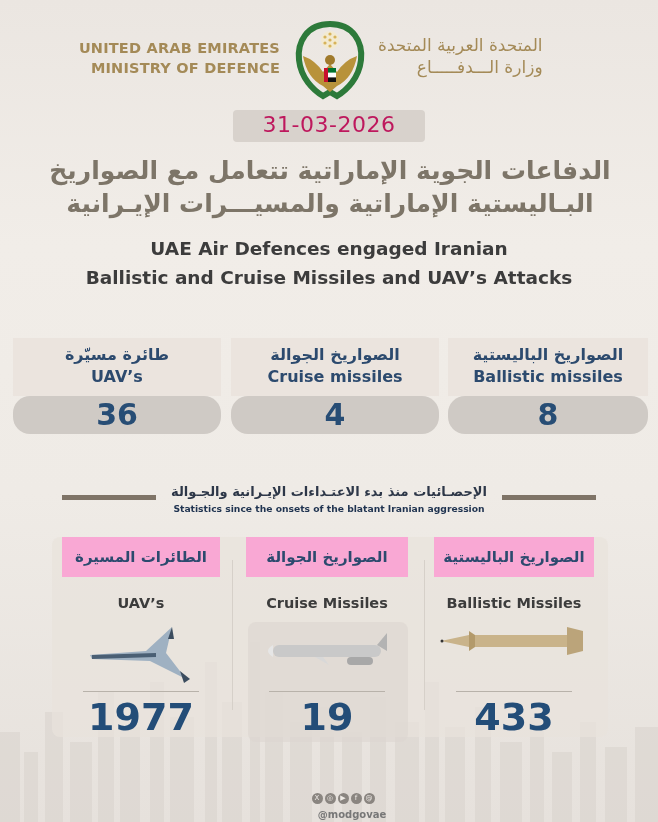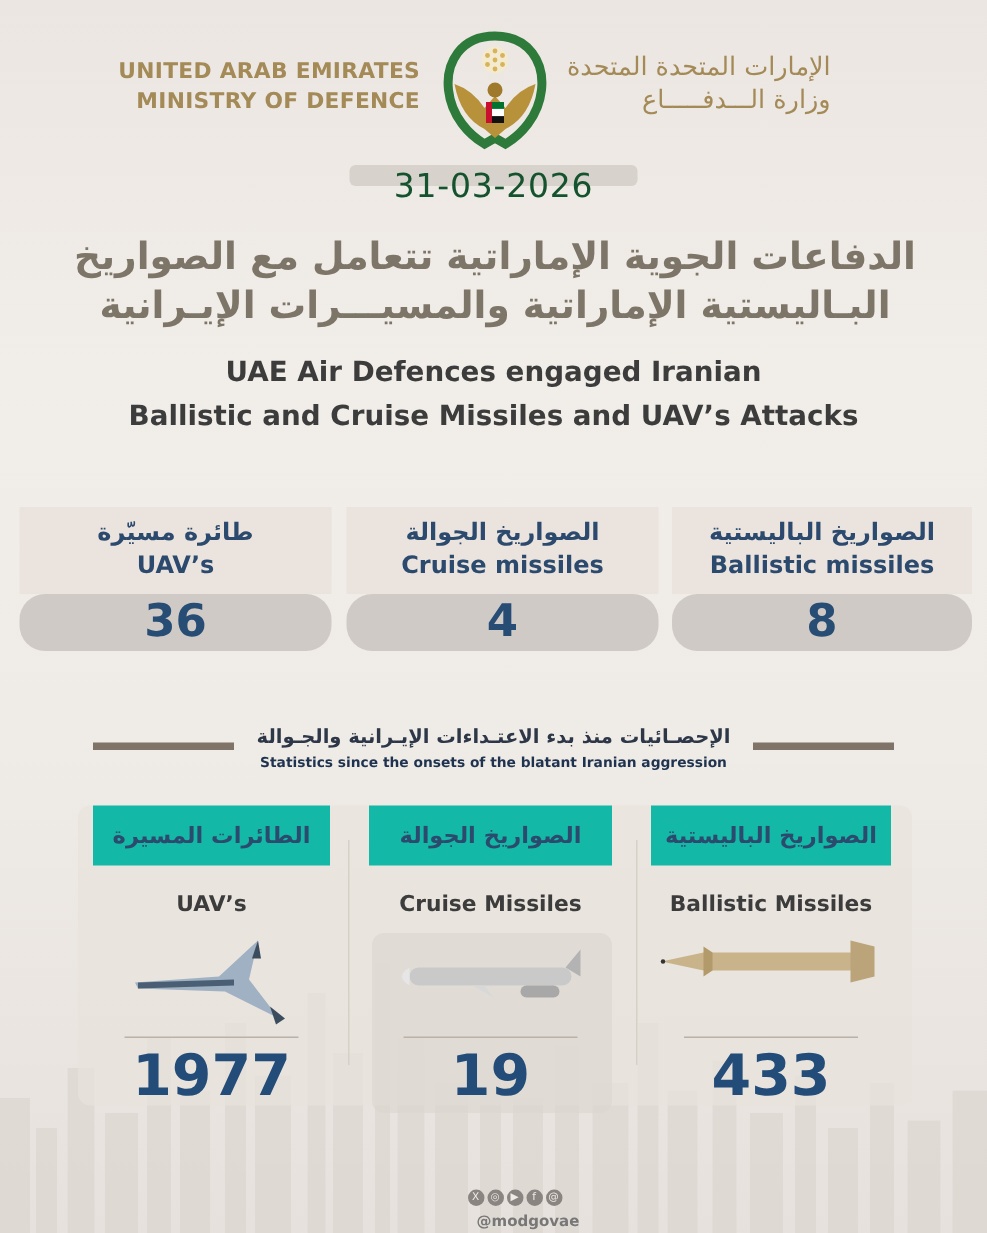--- a/index.html
+++ b/index.html
@@ -6,36 +6,36 @@
   body {
     width:658px; height:822px; overflow:hidden; position:relative;
     background: linear-gradient(180deg,#ebe6e1 0%,#f1ede8 30%,#efebe6 60%,#e6e1dc 100%);
     font-family:"DejaVu Sans", sans-serif;
   }
   .skyline { position:absolute; left:0; right:0; bottom:0; height:200px; opacity:0.55; }
   .header { position:absolute; top:28px; left:0; width:658px; height:80px; }
   .en-org { position:absolute; right:378px; top:10px; text-align:right; color:#a48a57; font-weight:bold; font-size:14.5px; line-height:20px; letter-spacing:0.2px;}
   .ar-org { position:absolute; left:378px; top:6px; text-align:right; direction:rtl; color:#a48a57; font-size:17px; line-height:22px;}
   .emblem { position:absolute; left:293px; top:-8px; width:74px; height:80px; }
-  .date { position:absolute; left:233px; top:110px; width:192px; height:14px; background:#d8d2cc; border-radius:4px;
-          color:#14532d; font-size:22px; text-align:center; line-height:30px; letter-spacing:0.5px; }
+  .date { position:absolute; left:233px; top:110px; width:192px; height:32px; background:#d8d2cc; border-radius:4px;
+          color:#be185d; font-size:22px; text-align:center; line-height:30px; letter-spacing:0.5px; }
   .title-ar { position:absolute; left:40px; top:154px; width:580px; text-align:center; direction:rtl; color:#7d7568; font-weight:bold; font-size:25px; line-height:33px; }
   .title-en { position:absolute; left:20px; top:234px; width:618px; text-align:center; color:#3c3c3c; font-weight:bold; font-size:18.5px; line-height:29px; }
   .today { position:absolute; top:338px; width:208px; }
   .today .lbl { height:58px; background:#ebe4de; text-align:center; }
   .today .lbl .ar { direction:rtl; font-size:16px; font-weight:bold; color:#2c4a6e; padding-top:6px; line-height:22px;}
   .today .lbl .en { font-size:16px; font-weight:bold; color:#2c4a6e; line-height:22px;}
   .today .val { height:38px; background:#cfcac5; text-align:center; font-size:30px; font-weight:bold; color:#274d75; line-height:38px;border-radius:17px; }
   .divider-row { position:absolute; top:484px; left:62px; width:534px; height:40px; }
   .divider-row .bar { position:absolute; top:11px; height:5px; background:#7f7467; width:94px; }
   .divider-row .ar { position:absolute; left:100px; width:334px; top:0; text-align:center; direction:rtl; font-weight:bold; font-size:13px; color:#2d3748; }
   .divider-row .en { position:absolute; left:98px; width:338px; top:19px; text-align:center; font-weight:bold; font-size:9.2px; color:#1f3350; }
   .stats-panel { position:absolute; left:52px; top:537px; width:556px; height:200px; background:rgba(232,226,220,0.7); border-radius:8px; }
   .col { position:absolute; top:537px; width:166px; text-align:center; }
-  .col .hd { height:40px; background:#14b8a6; direction:rtl; font-weight:bold; font-size:15px; color:#2c4a6e; line-height:40px; }
+  .col .hd { height:40px; background:#f9a8d4; direction:rtl; font-weight:bold; font-size:15px; color:#2c4a6e; line-height:40px; }
   .col .en { margin-top:18px; font-size:14.5px; font-weight:bold; color:#3c3c3c; }
   .col .pic { height:64px; margin-top:10px; position:relative; }
   .col .rule { height:1px; background:#b8b2aa; width:116px; margin:6px auto 0; }
   .col .num { font-size:38px; font-weight:bold; color:#234d78; line-height:46px; margin-top:2px;}
   .vsep { position:absolute; top:560px; width:1px; height:150px; background:#d6d0c9; }
   .cruise-bg { position:absolute; left:248px; top:622px; width:160px; height:120px; background:rgba(220,214,208,0.6); border-radius:8px; }
   .social { position:absolute; left:0; width:658px; top:788px; text-align:center;padding-left:14px; }
   .social .icons span { display:inline-block; width:11px; height:11px; border-radius:50%; background:#8a8580; margin:0 1px; color:#efebe6; font-size:7px; line-height:11px; text-align:center; vertical-align:middle;}
   .social .handle { font-size:10px; font-weight:bold; color:#777; margin-top:2px;margin-left:18px; }
 </style>
@@ -91,21 +91,21 @@
         <circle cx="37" cy="20" r="1.6"></circle>
       </g>
     <path d="M10 36 Q22 40 30 52 L37 44 L44 52 Q52 40 64 36 Q60 58 44 66 L37 72 L30 66 Q14 58 10 36 Z" fill="#b8923a"></path>
     <circle cx="37" cy="40" r="5" fill="#a07a2c"></circle>
     <rect x="31" y="48" width="12" height="14" fill="#fff"></rect>
     <rect x="31" y="48" width="4" height="14" fill="#c8102e"></rect>
     <rect x="35" y="48" width="8" height="4.6" fill="#00732f"></rect>
     <rect x="35" y="57.4" width="8" height="4.6" fill="#111"></rect>
   </svg>
   <div class="ar-org">
-    <div>الإمارات المتحدة المتحدة</div>
+    <div>المتحدة العربية المتحدة</div>
     <div>وزارة الـــدفـــــاع</div>
   </div>
 </div>
 
 <div class="date">31-03-2026</div>
 
 <div class="title-ar">
   <div>الدفاعات الجوية الإماراتية تتعامل مع الصواريخ</div>
   <div>البـاليستية الإماراتية والمسيـــرات الإيـرانية</div>
 </div>

